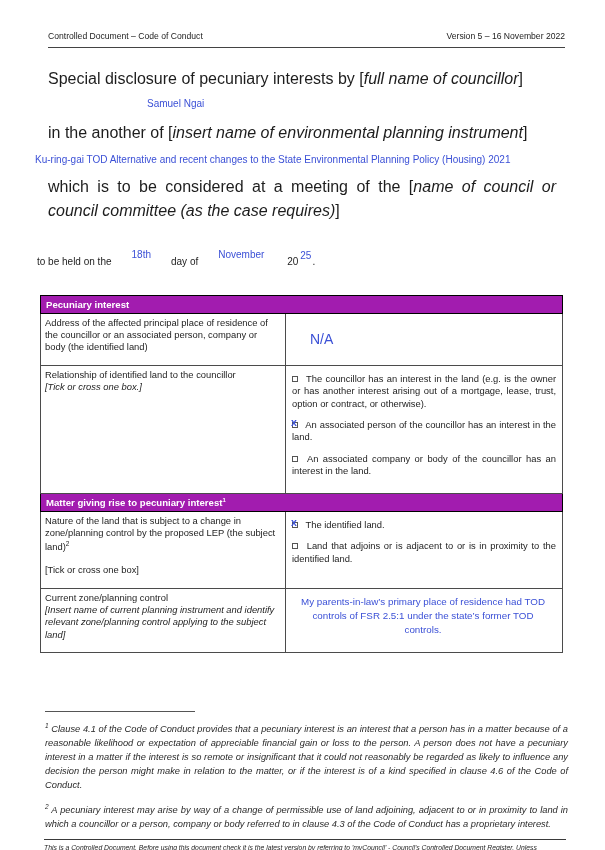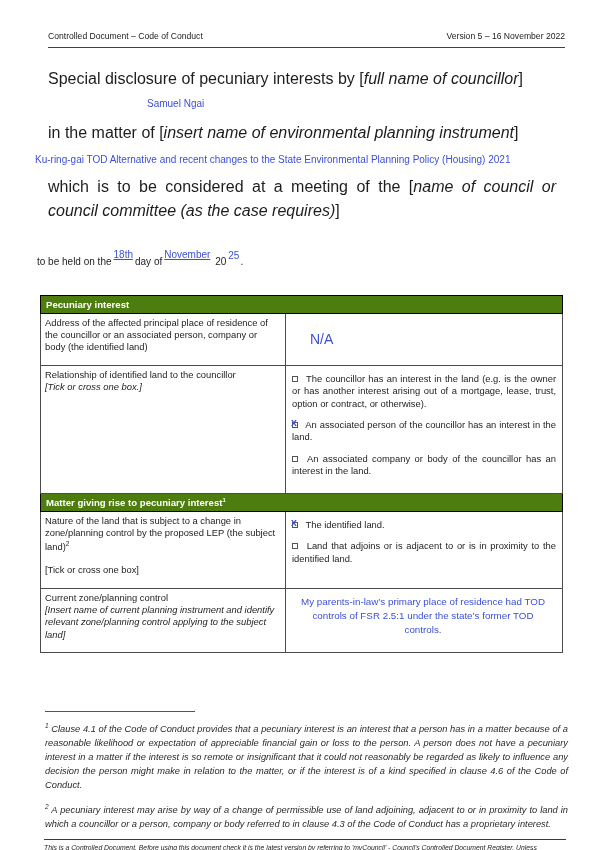--- a/index.html
+++ b/index.html
@@ -18,29 +18,29 @@
   .doc-header { display: flex; justify-content: space-between; font-size: 8.6px; font-weight: normal; color: #222; }
   .header-rule { margin-top: 6px; border-top: 1.7px solid #434343; width: 517px; }
   
   .body-line { font-size: 16px; line-height: 1.3; margin-top: 21px; }
   .p2 { margin-top: 14px; }
   .p3 { margin-top: 10px; max-width: 508px; text-align: justify; line-height: 1.5; }
   .entry { color: var(--blue); }
   .name-entry { font-size: 10px; margin: 8px 0 0 99px; }
   .instrument-entry { font-size: 10px; margin: 10px 0 0 -13px; width: 540px; }
   .held-line { margin-top: 32px; font-size: 10px; margin-left: -11px; }
-  .raised { position: relative; top: -7px; margin: 0 2px; text-decoration: underline; }
+  .raised { position: relative; top: -7px; margin: 0 20px; }
   .raised-yr { position: relative; top: -6px; margin: 0 1px 0 2px; }
   i { font-style: italic; }
   
   table { border-collapse: collapse; width: 523px; margin: 27px 0 0 -8px; table-layout: fixed; }
   td { border: 1px solid #4b4b4b; vertical-align: top; font-size: 9.4px; line-height: 1.32; padding: 3px 6px 11px 4px; }
   col.c1 { width: 245px; }
   tr.section-header td {
-    background: #4d7c0f; color: #fff; font-weight: bold; font-size: 9.6px;
+    background: #a21caf; color: #fff; font-weight: bold; font-size: 9.6px;
     padding: 3px 5px; border-color: #000; line-height: 1.15;
   }
   tr.section-header sup { font-size: 6px; }
   .italic-note { font-style: italic; }
   .note-gap { margin-top: 11px; }
   sup.lbl-sup { font-size: 6.5px; }
   .address-value { margin: 13px 0 0 20px; font-size: 14px; }
   .zone-value { margin-top: 3px; text-align: center; font-size: 9.8px; line-height: 1.45; padding: 0 6px; }
   
   .opt { margin: 4px 0 9px 2px; text-align: justify; }
@@ -69,21 +69,21 @@
   <div class="doc-header">
     <span>Controlled Document – Code of Conduct</span>
     <span>Version 5 – 16 November 2022</span>
   </div>
   <div class="header-rule"></div>
 
   <p class="body-line"><span>Special disclosure of pecuniary interests by [</span><i>full name of councillor</i><span>]</span></p>
 
   <p class="entry name-entry">Samuel Ngai</p>
 
-  <p class="body-line p2"><span>in the matter of [</span><i>insert name of environmental planning instrument</i><span>]</span></p>
+  <p class="body-line p2"><span>in the another of [</span><i>insert name of environmental planning instrument</i><span>]</span></p>
 
   <p class="entry instrument-entry">Ku-ring-gai TOD Alternative and recent changes to the State Environmental Planning Policy (Housing) 2021</p>
 
   <p class="body-line p3"><span>which is to be considered at a meeting of the [</span><i>name of council or council committee (as the case requires)</i><span>]</span></p>
 
   <p class="body-line held-line"><span>to be held on the</span><span class="entry raised">18th</span><span>day of</span><span class="entry raised">November</span> <span>20</span><span class="entry raised-yr">25</span><span>.</span></p>
 
   <table>
     <colgroup>
         <col class="c1">

